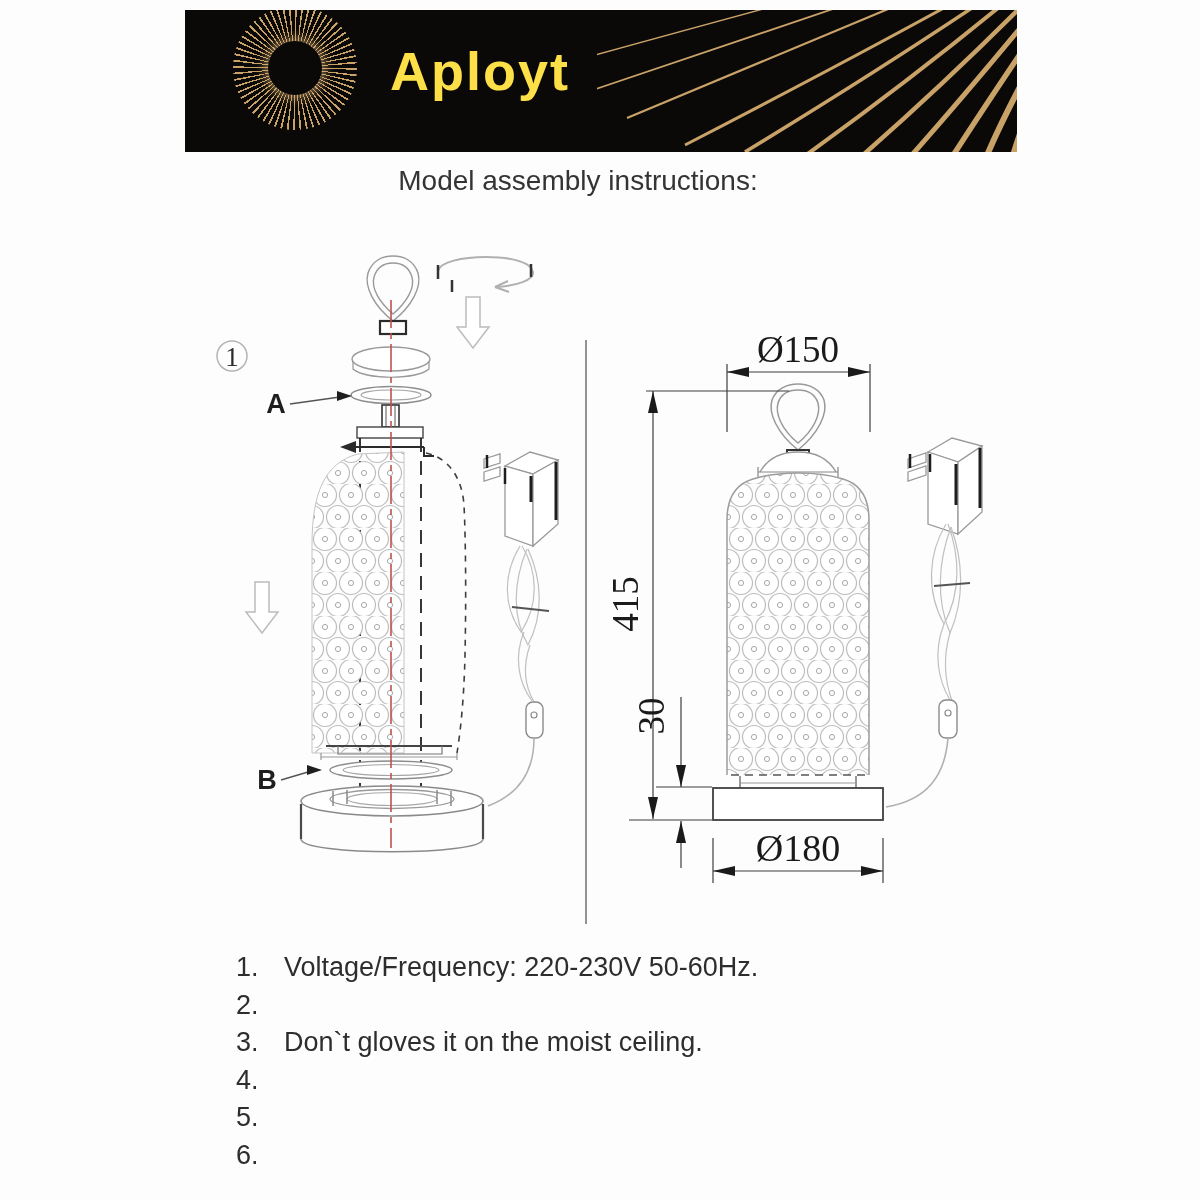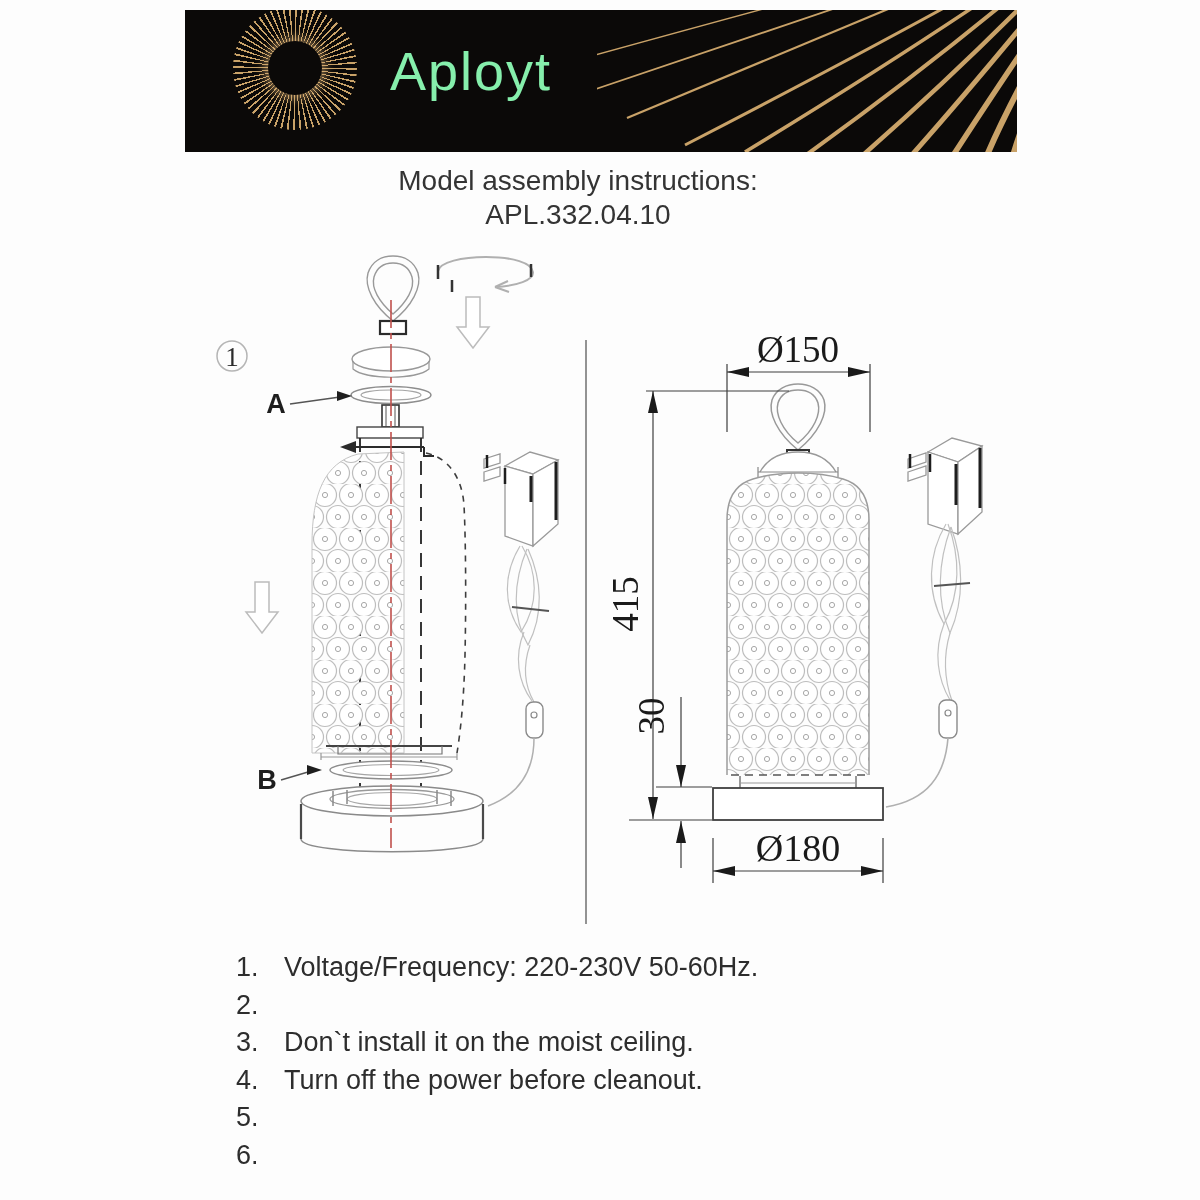--- a/index.html
+++ b/index.html
@@ -6,21 +6,21 @@
   .page{position:relative;width:1200px;height:1200px;background:#fdfdfd;overflow:hidden;
         font-family:"Liberation Sans",sans-serif;}
   
   .banner{position:absolute;left:185px;top:10px;width:832px;height:142px;
           background:#0b0908;overflow:hidden;}
   .sunburst{position:absolute;left:48px;top:-4px;width:124px;height:124px;border-radius:50%;
             background:repeating-conic-gradient(#c9a268 0deg 1.7deg, #0b0908 1.7deg 6deg);}
   .sunburst-core{position:absolute;left:83px;top:31px;width:54px;height:54px;border-radius:50%;
             background:#0b0908;box-shadow:0 0 10px 4px rgba(222,180,120,.55);}
   .brand{position:absolute;left:205px;top:30px;font-size:54px;letter-spacing:2px;
-         color:#86efac;font-family:"Liberation Sans",sans-serif;}
+         color:#fde047;font-family:"Liberation Sans",sans-serif;font-weight:bold;}
   .fan{position:absolute;right:0;top:0;width:420px;height:142px;}
   
   .title-block{position:absolute;left:0;top:164px;width:1156px;text-align:center;
                color:#343434;font-size:28px;line-height:34px;}
   
   .diagram-svg{position:absolute;left:0;top:0;width:1200px;height:1200px;}
   
   .instructions{position:absolute;left:236px;top:952px;width:780px;color:#2d2d2d;
                 font-size:27px;}
   .instr-row{display:flex;height:37.5px;align-items:flex-start;}
@@ -49,21 +49,20 @@
         <path d="M480,-8 Q424,108 412,162" stroke-width="6.5"></path>
         <path d="M466,-74 Q300,-4 30,108" stroke-width="2.2"></path>
         <path d="M464,-78 Q280,-16 -10,82" stroke-width="1.8"></path>
         <path d="M462,-80 Q270,-30 -20,50" stroke-width="1.4"></path>
       </g>
     </svg>
   </div>
 
   <div class="title-block">
     <div>Model assembly instructions:</div>
-    <div>APL.332.04.10</div>
   </div>
 
   <svg class="diagram-svg" viewBox="0 0 1200 1200">
     <defs>
       <pattern id="bub" width="26" height="44" patternUnits="userSpaceOnUse">
         <g fill="#ffffff" stroke="#bdbdbd" stroke-width="1.2">
           <circle cx="13" cy="11" r="11.5"></circle>
           <circle cx="0" cy="33" r="11.5"></circle>
           <circle cx="26" cy="33" r="11.5"></circle>
         </g>
@@ -263,25 +262,24 @@
   <div class="instructions">
     <div class="instr-row">
       <span class="instr-num">1.</span>
       <span>Voltage/Frequency: 220-230V 50-60Hz.</span>
     </div>
     <div class="instr-row">
       <span class="instr-num">2.</span>
     </div>
     <div class="instr-row">
       <span class="instr-num">3.</span>
-      <span>Don`t install it on the moist ceiling.</span>
+      <span>Don`t gloves it on the moist ceiling.</span>
     </div>
     <div class="instr-row">
       <span class="instr-num">4.</span>
-      <span>Turn off the power before cleanout.</span>
     </div>
     <div class="instr-row">
       <span class="instr-num">5.</span>
     </div>
     <div class="instr-row">
       <span class="instr-num">6.</span>
     </div>
   </div>
 
 </div>

